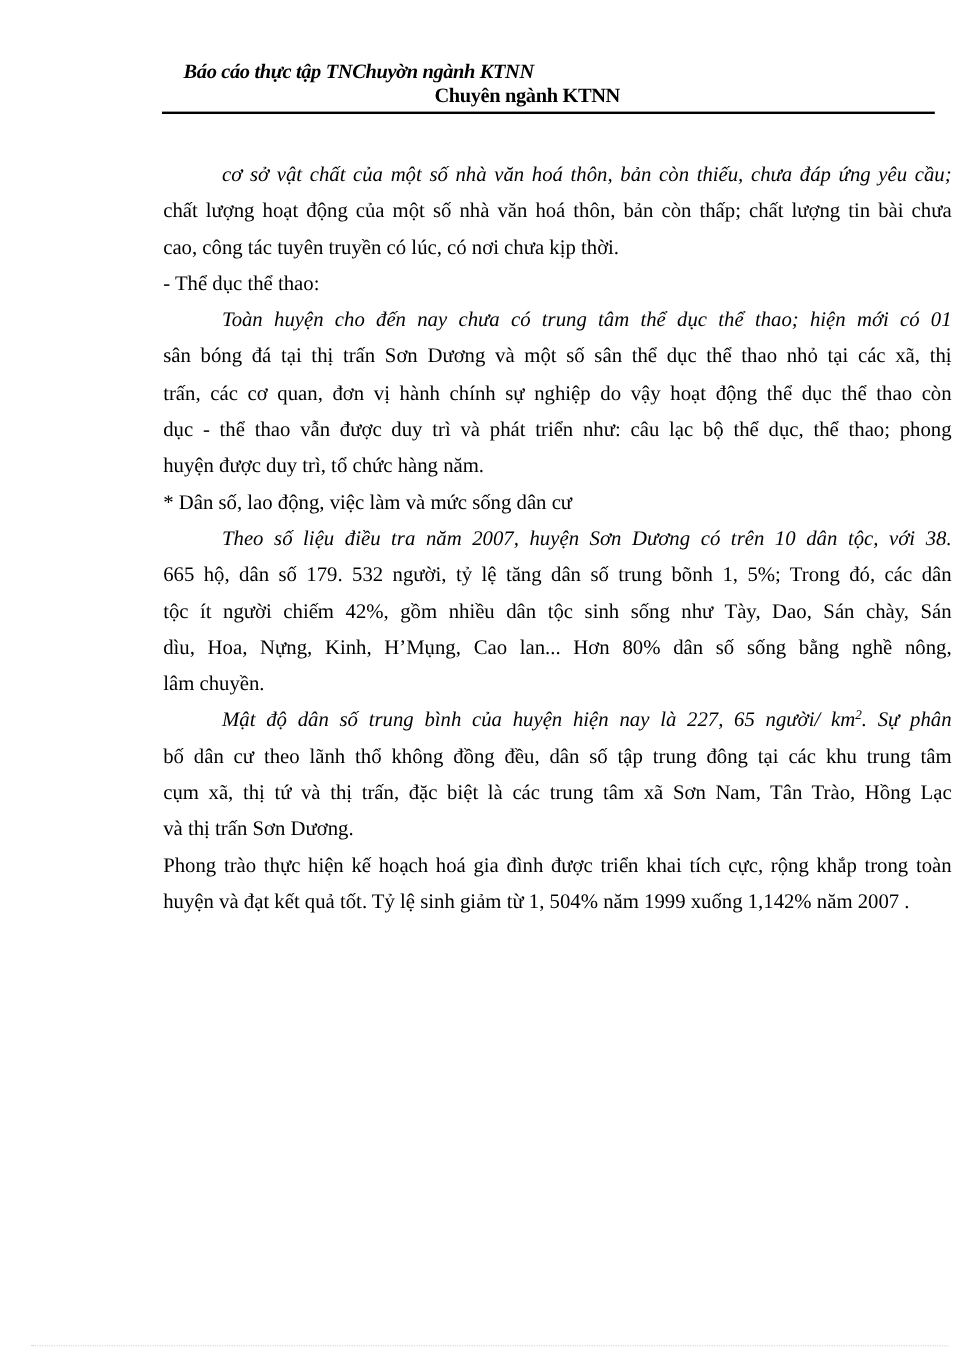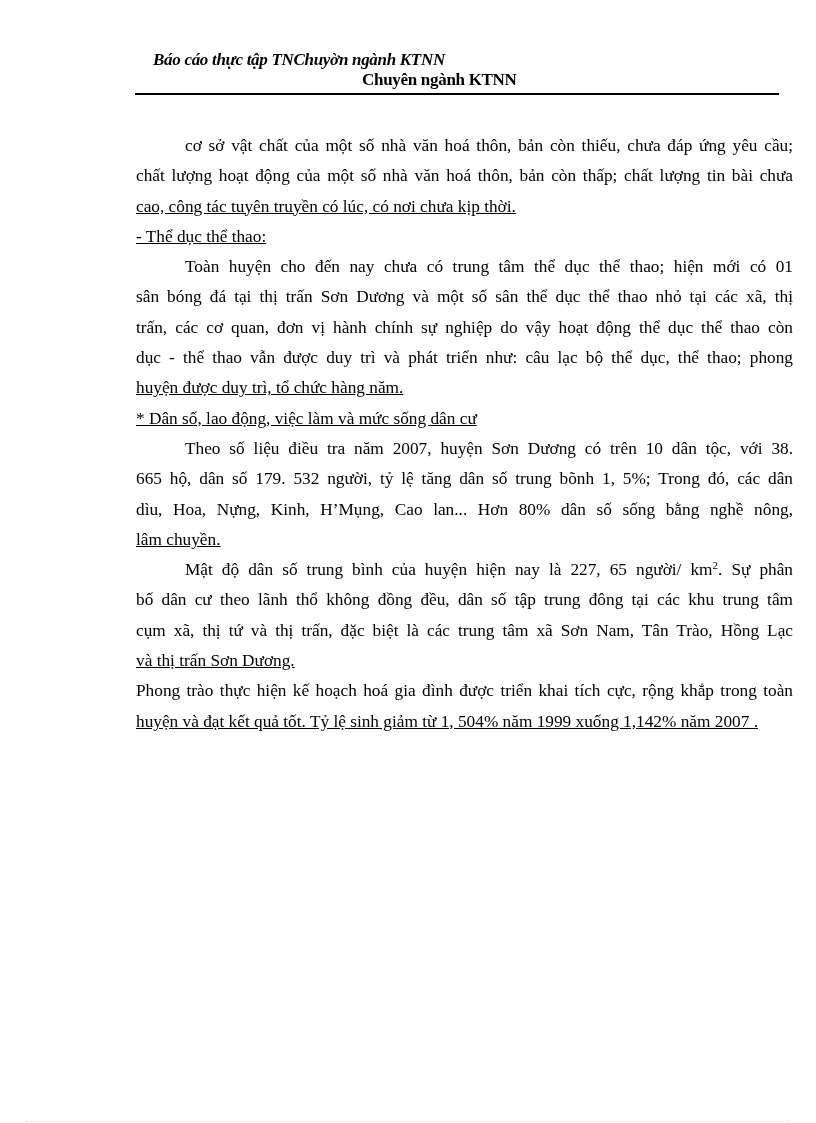--- a/index.html
+++ b/index.html
@@ -54,24 +54,24 @@
       line-height: 30.3px;
     }
     .line {
       white-space: nowrap;
       height: 30.3px;
       text-align-last: justify;
       text-align: justify;
     }
     .line.indent {
       padding-left: 49px;
+      font-style: italic;
     }
     .line.last {
       text-align-last: left;
-      text-decoration: underline;
     }
     .line.full {
       width: 657px;
     }
     .line.indent.full {
       width: 608px;
     }
     sup {
       font-size: 11px;
       line-height: 0;
@@ -115,20 +115,21 @@
     <div class="line last">huyện được duy trì, tổ chức hàng năm.</div>
   </div>
 
   <div>
     <div class="line last">* Dân số, lao động, việc làm và mức sống dân cư</div>
   </div>
 
   <div>
     <div class="line indent full">Theo số liệu điều tra năm 2007, huyện Sơn Dương có trên 10 dân tộc, với 38.</div>
     <div class="line full">665 hộ, dân số 179. 532 người, tỷ lệ tăng dân số trung bõnh 1, 5%; Trong đó, các dân</div>
+    <div class="line full">tộc ít người chiếm 42%, gồm nhiều dân tộc sinh sống như Tày, Dao, Sán chày, Sán</div>
     <div class="line full">dìu, Hoa, Nựng, Kinh, H’Mụng, Cao lan... Hơn 80% dân số sống bằng nghề nông,</div>
     <div class="line last">lâm chuyền.</div>
   </div>
 
 
   <div>
     <div class="line indent full"><span>Mật độ dân số trung bình của huyện hiện nay là 227, 65 người/ km</span><sup>2</sup><span>. Sự phân</span></div>
     <div class="line full">bố dân cư theo lãnh thổ không đồng đều, dân số tập trung đông tại các khu trung tâm</div>
     <div class="line full">cụm xã, thị tứ và thị trấn, đặc biệt là các trung tâm xã Sơn Nam, Tân Trào, Hồng Lạc</div>
     <div class="line last">và thị trấn Sơn Dương.</div>

